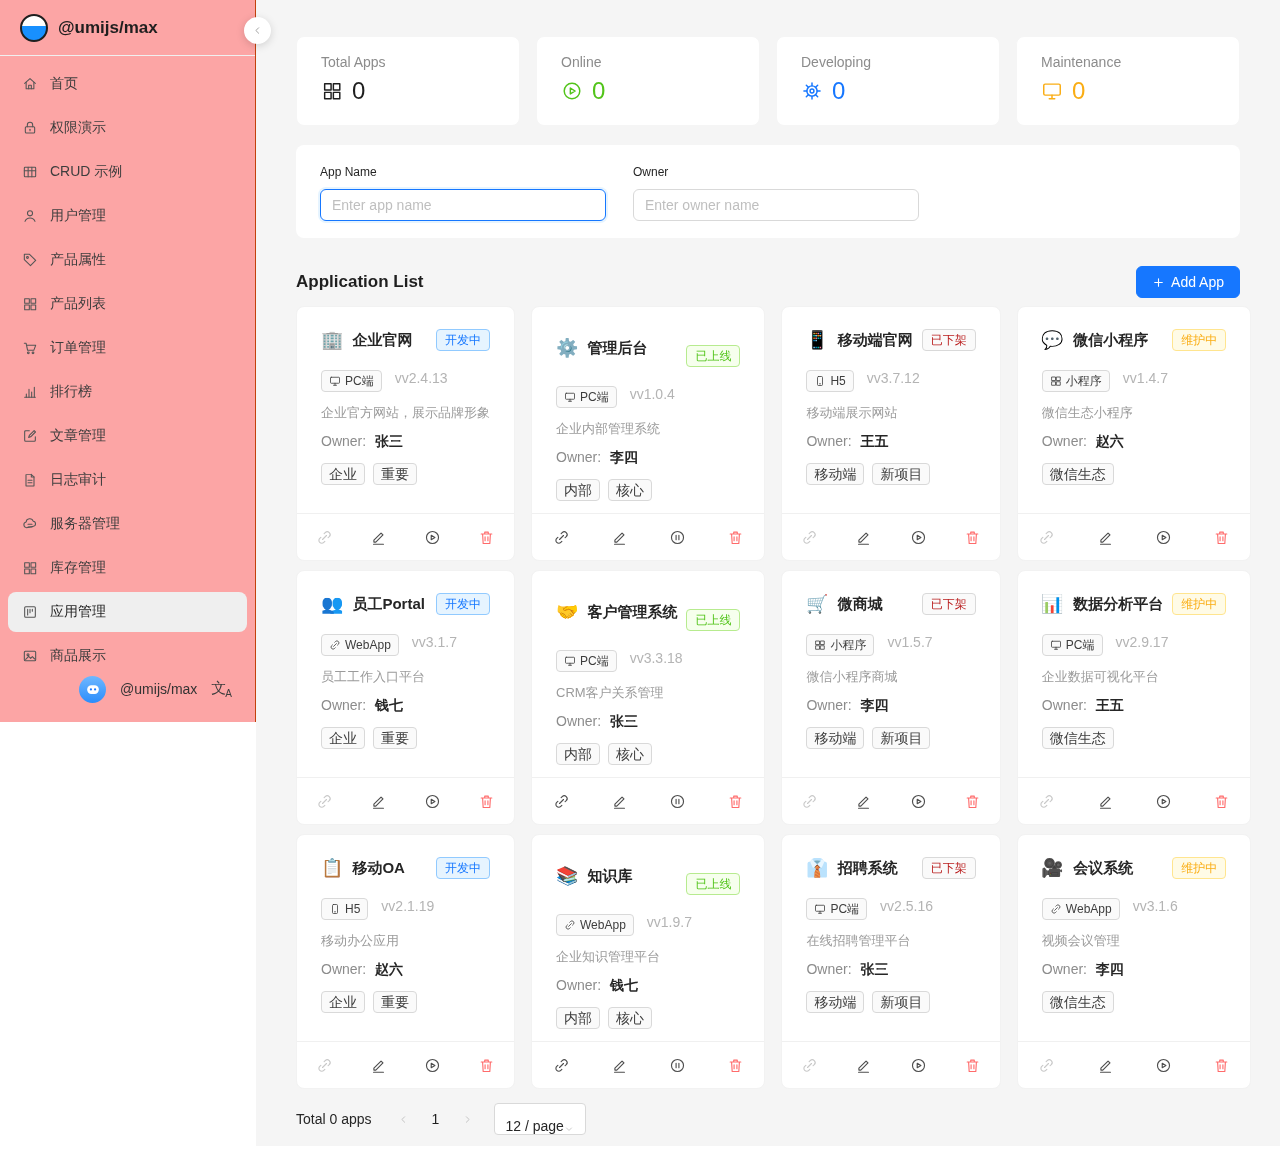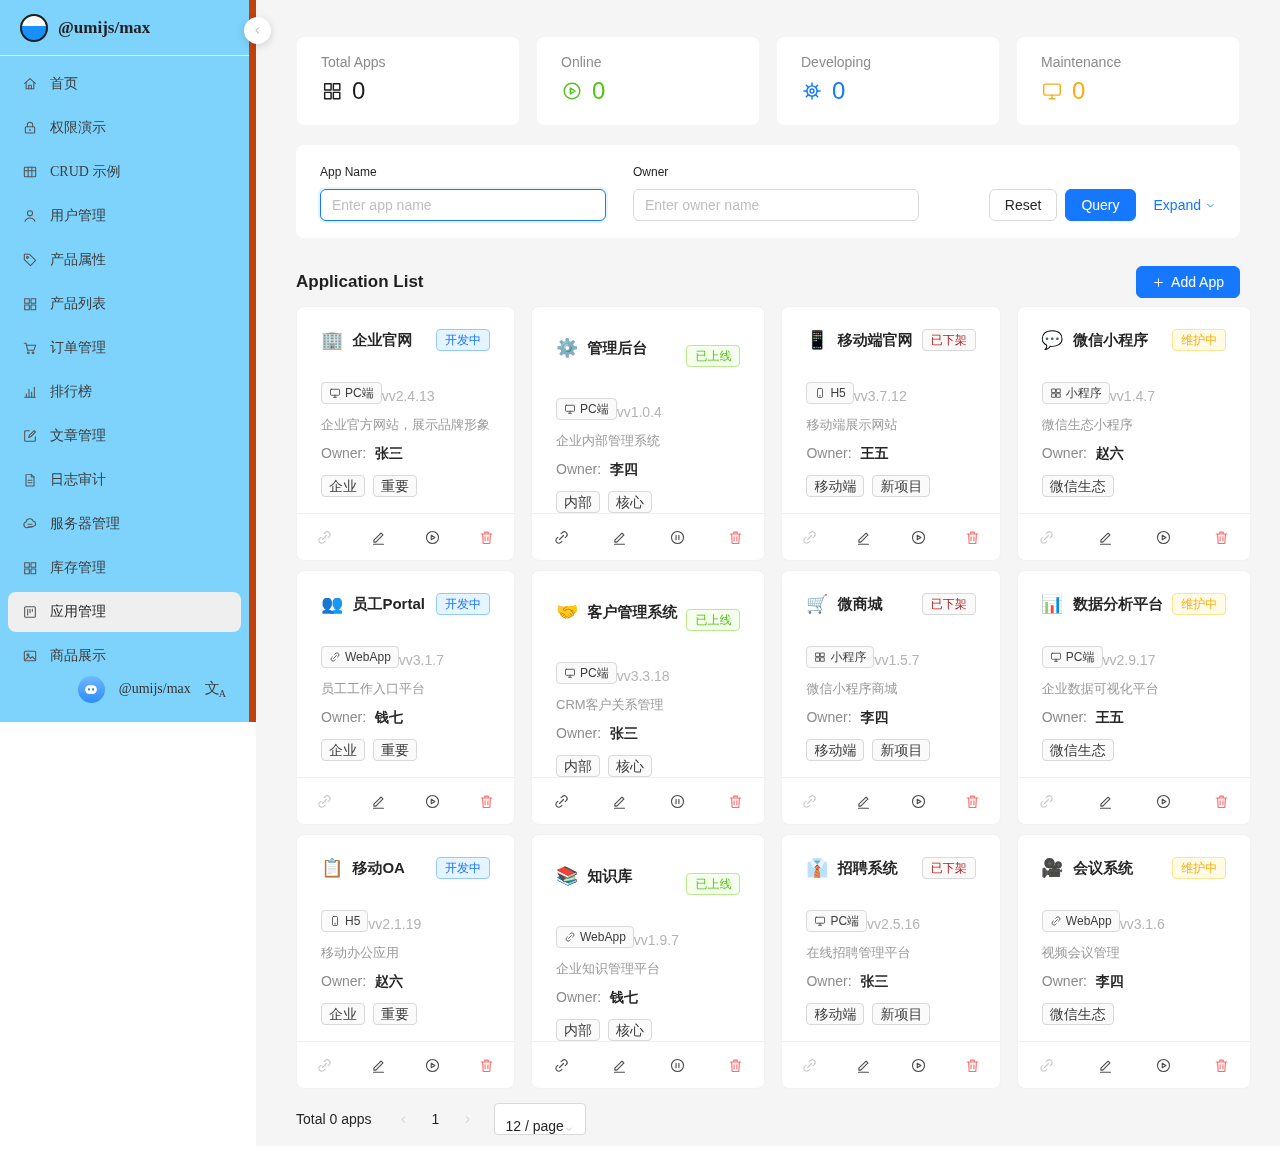--- a/index.html
+++ b/index.html
@@ -5,21 +5,21 @@
   * { margin:0; padding:0; box-sizing:border-box; }
   html,body { width:1280px; height:1166px; background:#fff;
     font-family:"Liberation Sans","DejaVu Sans",sans-serif; color:#262626; }
   svg { display:block; }
   .ic { display:inline-flex; align-items:center; justify-content:center; }
   .ic svg { width:16px; height:16px; stroke:currentColor; fill:none;
     stroke-width:1.6; stroke-linecap:round; stroke-linejoin:round; }
 
   
   .sidebar { position:absolute; left:0; top:0; width:256px; height:722px;
-    background:#7dd3fc; border-right:7px solid #c2410c; z-index:2;font-family:Liberation Serif, serif; }
+    background:#fca5a5; border-right:1px solid #c2410c; z-index:2; }
   .logo-row { height:56px; display:flex; align-items:center; gap:10px;
     padding:0 20px; border-bottom:1px solid #f0f0f0; }
   .logo-circle { width:28px; height:28px; border-radius:50%;
     border:2px solid #1f1f1f;
     background:linear-gradient(180deg,#fff 0%,#fff 42%,#1890ff 42%,#1890ff 100%); }
   .logo-title { font-size:17px; font-weight:700; color:#1f1f1f; }
   .menu { padding:8px 8px 0; }
   .menu-item { height:40px; margin-bottom:4px; border-radius:8px;
     display:flex; align-items:center; gap:12px; padding:0 14px;
     font-size:14px; color:#3d3d3d; cursor:pointer; }
@@ -91,21 +91,21 @@
     font-family:"DejaVu Sans",sans-serif; }
   .app-name { font-size:15px; font-weight:700; color:#262626;
     white-space:nowrap; }
   .status-tag { margin-left:auto; font-size:12px; line-height:20px;
     height:22px; padding:0 8px; border-radius:4px; border:1px solid;
     white-space:nowrap; }
   .st-dev   { color:#1677ff; background:#e6f4ff; border-color:#91caff; }
   .st-online{ color:#52c41a; background:#f6ffed; border-color:#b7eb8f;margin-top:16px; }
   .st-offline{color:#b91c1c; background:#fafafa; border-color:#d9d9d9; }
   .st-maint { color:#faad14; background:#fffbe6; border-color:#ffe58f; }
-  .platform-row { margin-top:31px; display:flex; align-items:flex-end; }
+  .platform-row { margin-top:19px; display:flex; align-items:flex-start; gap:13px; }
   .platform-tag { display:inline-flex; align-items:center; gap:4px;
     height:22px; padding:0 7px; border:1px solid #d9d9d9; background:#fafafa;
     border-radius:4px; font-size:12px; color:#3d3d3d; }
   .platform-tag .ic svg { width:12px; height:12px; }
   .version { font-size:14px; color:#b4b4b4; }
   .app-desc { margin-top:12px; font-size:13px; color:#9b9b9b;
     white-space:nowrap; overflow:hidden; }
   .owner-row { margin-top:11px; font-size:14px; }
   .owner-label { color:#8c8c8c; }
   .owner-name { color:#262626; font-weight:700; margin-left:5px; }
@@ -358,30 +358,20 @@
 
   <section class="search-card">
     <div class="field">
       <div class="field-label">App Name</div>
       <input class="focused" type="text" placeholder="Enter app name" style="">
     </div>
     <div class="field">
       <div class="field-label">Owner</div>
       <input type="text" placeholder="Enter owner name" style="">
     </div>
-    <div class="search-right">
-      <button class="btn btn-default">Reset</button>
-      <button class="btn btn-primary">Query</button>
-      <span class="link-expand">
-        <span>Expand</span>
-        <svg viewBox="0 0 24 24">
-            <path d="M6 9.5l6 6 6-6"></path>
-          </svg>
-      </span>
-    </div>
   </section>
 
   <section class="list-header">
     <div class="list-title">Application List</div>
     <button class="btn btn-primary">
       <span class="ic">
           <svg viewBox="0 0 24 24">
             <path d="M12 5v14M5 12h14"></path>
           </svg>
         </span>

